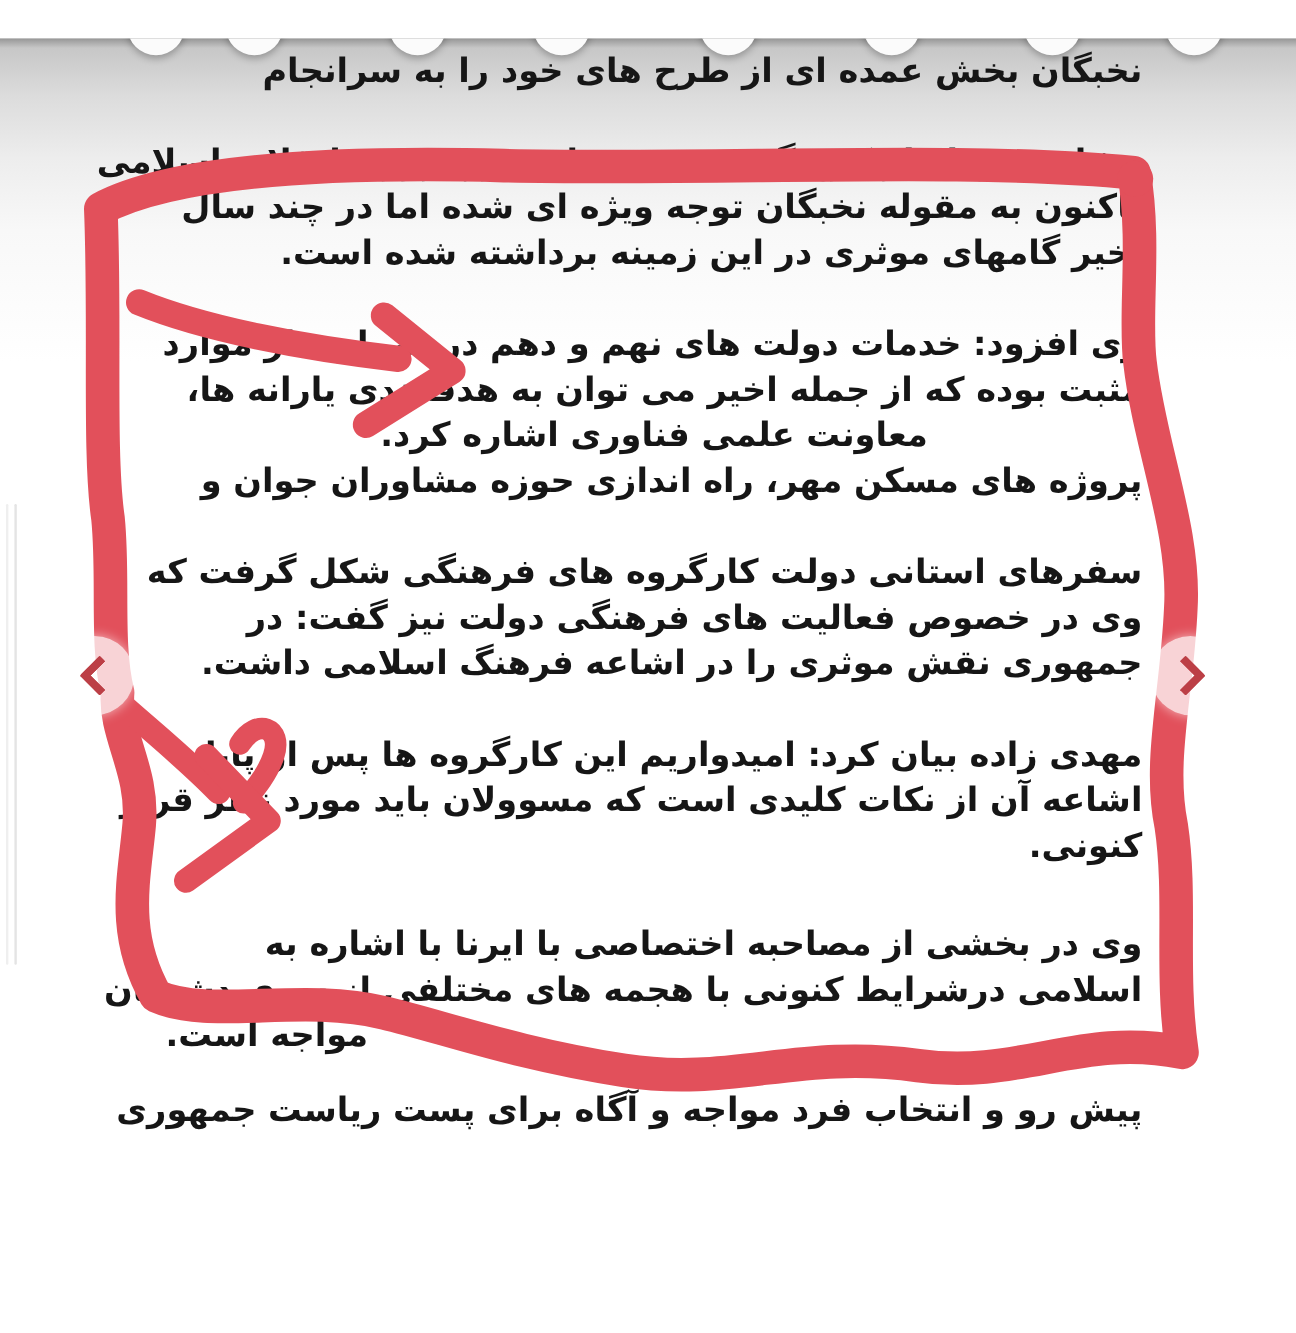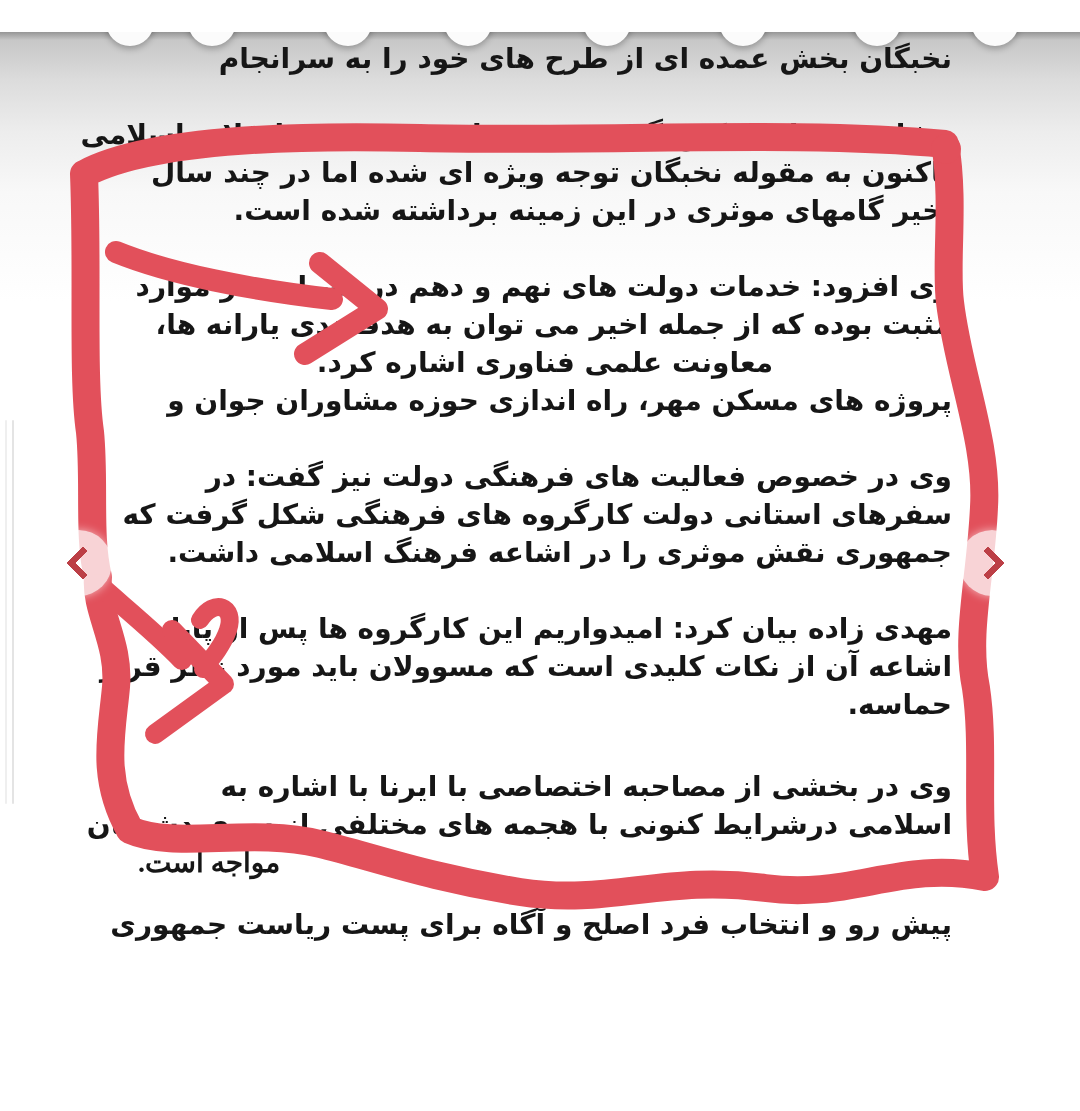--- a/index.html
+++ b/index.html
@@ -21,21 +21,21 @@
 
   .article{
     position:absolute;top:8px;right:128px;width:814px;z-index:1;
     direction:rtl;color:#161616;font-weight:700;font-size:28px;line-height:38px;
   }
   .para{margin:0 0 38px 0;}
   .para.mb44{margin-bottom:44px;}
   .para.mb24{margin-bottom:24px;}
   .line{text-align:right;white-space:nowrap;}
   .line.center{text-align:center;}
-  .line.left{text-align:left;font-family:Liberation Serif, serif;}
+  .line.left{text-align:left;}
 
   .annotation-svg{position:absolute;left:0;top:0;z-index:2;pointer-events:none;}
 
   .nav-btn{
     position:absolute;z-index:3;width:66px;height:66px;border:none;border-radius:50%;
     background:rgba(255,255,255,0.75);display:flex;align-items:center;justify-content:center;
     cursor:pointer;padding:0;box-shadow:0 0 10px rgba(255,255,255,0.6);
   }
   .nav-btn.prev{left:46px;top:498px;}
   .nav-btn.next{left:959px;top:498px;}
@@ -69,36 +69,36 @@
       <div class="line">تاکنون به مقوله نخبگان توجه ویژه ای شده اما در چند سال</div>
       <div class="line">اخیر گامهای موثری در این زمینه برداشته شده است.</div>
     </div>
     <div class="para">
       <div class="line">وی افزود: خدمات دولت های نهم و دهم در بسیاری از موارد</div>
       <div class="line">مثبت بوده که از جمله اخیر می توان به هدفمندی یارانه ها،</div>
       <div class="line center">معاونت علمی فناوری اشاره کرد.</div>
       <div class="line">پروژه های مسکن مهر، راه اندازی حوزه مشاوران جوان و</div>
     </div>
     <div class="para">
+      <div class="line">سفرهای استانی دولت کارگروه های فرهنگی شکل گرفت که</div>
       <div class="line">وی در خصوص فعالیت های فرهنگی دولت نیز گفت: در</div>
-      <div class="line">سفرهای استانی دولت کارگروه های فرهنگی شکل گرفت که</div>
       <div class="line">جمهوری نقش موثری را در اشاعه فرهنگ اسلامی داشت.</div>
     </div>
     <div class="para mb44">
       <div class="line">مهدی زاده بیان کرد: امیدواریم این کارگروه ها پس از پایان</div>
       <div class="line">اشاعه آن از نکات کلیدی است که مسوولان باید مورد نظر قرار</div>
-      <div class="line">حماسه.</div>
+      <div class="line">کنونی.</div>
     </div>
     <div class="para mb24">
       <div class="line">وی در بخشی از مصاحبه اختصاصی با ایرنا با اشاره به</div>
       <div class="line">اسلامی درشرایط کنونی با هجمه های مختلفی از سوی دشمنان</div>
       <div class="line left">مواجه است.</div>
     </div>
     <div class="para">
-      <div class="line">پیش رو و انتخاب فرد اصلح و آگاه برای پست ریاست جمهوری</div>
+      <div class="line">پیش رو و انتخاب فرد مواجه و آگاه برای پست ریاست جمهوری</div>
     </div>
   </div>
 
   <svg class="annotation-svg" width="1080" height="1111" viewBox="0 0 1080 1111">
     <g fill="none" stroke-linecap="round" stroke-linejoin="round" stroke="#e2505b">
 
       <path stroke-width="28" d="
         M 84,142
         C 140,112 260,102 420,106
         C 600,110 800,98 945,112

